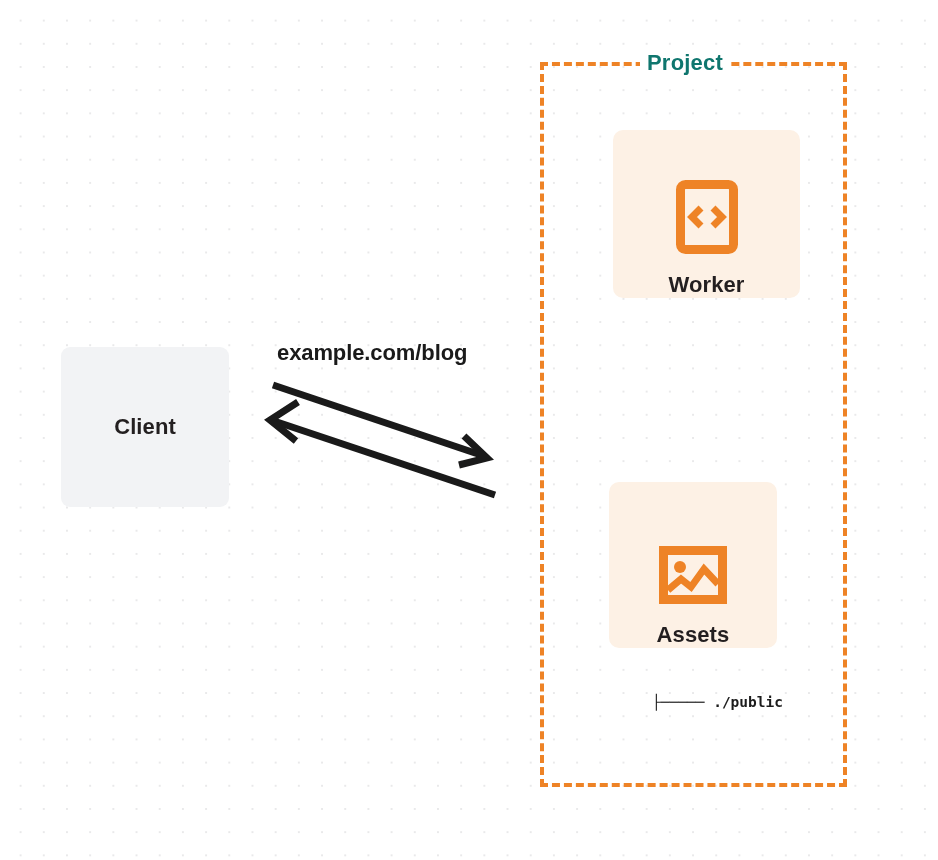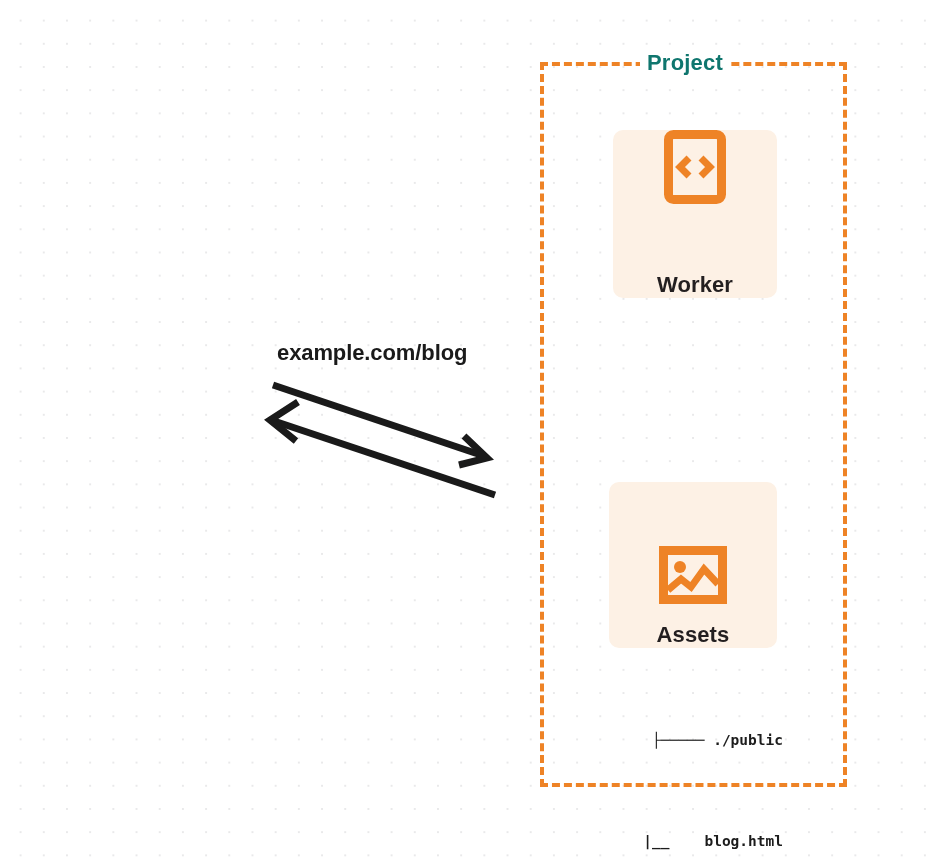--- a/index.html
+++ b/index.html
@@ -92,23 +92,23 @@
     position: absolute;
     background-color: #fdf1e5;
     border-radius: 10px;
     display: flex;
     flex-direction: column;
     align-items: center;
   }
   .card-worker {
     left: 613px;
     top: 130px;
-    width: 164px;
+    width: 187px;
     height: 168px;
-    justify-content: space-between;
+    justify-content: flex-end;
   }
   .card-assets {
     left: 609px;
     top: 482px;
     width: 168px;
     height: 166px;
     justify-content: flex-end;
   }
   .card-icon {
     display: block;
@@ -128,27 +128,30 @@
     top: 650px;
     width: 195px;
     font-family: "DejaVu Sans Mono", "Liberation Mono", monospace;
     font-size: 14.5px;
     font-weight: bold;
     color: #1c1c1c;
     line-height: 21px;
     white-space: pre;
     text-align: right;
   }
-  .tree-row { display: block; margin-top: 38px; }
+  .tree-row { display: block; }
 </style>
 </head>
 <body>
 
 <div id="canvas">
 
+  <div class="client-box">
+    <span class="client-label">Client</span>
+  </div>
 
   <svg class="arrows-svg" viewBox="0 0 260 150">
 
     <g>
       <line x1="23" y1="20" x2="231" y2="90" stroke="#1a1a1a" stroke-width="7" stroke-linecap="butt"></line>
       <polyline points="214,71 237,93 209,100" fill="none" stroke="#1a1a1a" stroke-width="7" stroke-linecap="butt" stroke-linejoin="miter"></polyline>
     </g>
 
     <g>
       <line x1="245" y1="130" x2="24" y2="56" stroke="#1a1a1a" stroke-width="7" stroke-linecap="butt"></line>
@@ -178,17 +181,16 @@
         <rect x="4.5" y="4.5" width="59" height="49" fill="none" stroke="#ee8326" stroke-width="9"></rect>
         <circle cx="21" cy="21" r="6" fill="#ee8326"></circle>
         <polyline points="9,44 22,33 32,41 45,23 59,38" fill="none" stroke="#ee8326" stroke-width="7" stroke-linecap="butt" stroke-linejoin="miter"></polyline>
       </svg>
     </span>
     <span class="card-label">Assets</span>
   </div>
 
   <div class="file-tree">
     <span class="tree-row">├───── ./public</span>
-    <span class="tree-row">   |__    blog.html</span>
     
   </div>
 
 </div>
 
 </body></html>

